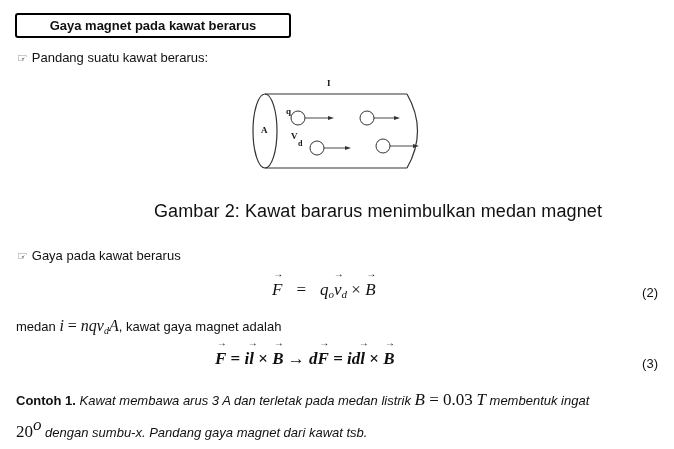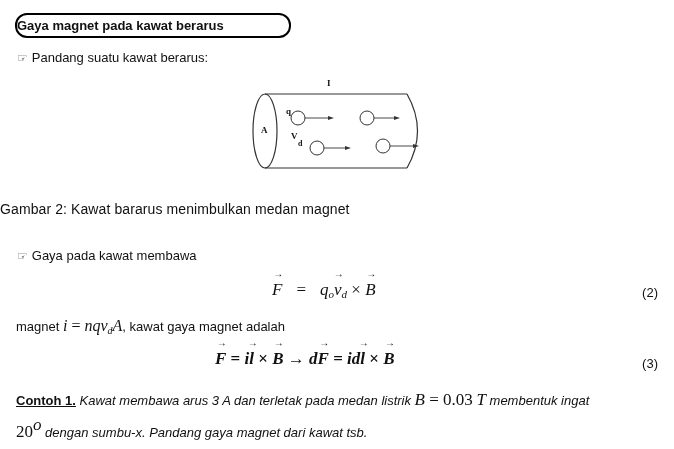--- a/index.html
+++ b/index.html
@@ -16,25 +16,25 @@
       color: #111111;
     }
     .abs { position: absolute; }
 
     .title-box {
       left: 15px;
       top: 13px;
       width: 276px;
       height: 25px;
       border: 2px solid #000;
-      border-radius: 12px;
+      border-radius: 3px;
       box-sizing: border-box;
       display: flex;
       align-items: center;
-      justify-content: flex-start;
+      justify-content: center;
       font-weight: bold;
       font-size: 13px;
     }
 
     .bullet-line {
       font-size: 13px;
       display: flex;
       align-items: center;
       white-space: nowrap;
     }
@@ -49,22 +49,22 @@
       left: 250px;
       top: 78px;
       width: 172px;
       height: 94px;
     }
 
     .caption {
       left: 0;
       width: 602px;
       top: 201px;
-      text-align: left;
-      font-size: 14px;
+      text-align: right;
+      font-size: 18px;
       letter-spacing: 0.1px;
     }
 
     .math {
       font-family: "Liberation Serif", "DejaVu Serif", serif;
       font-style: italic;
       font-size: 17px;
     }
     .up { font-style: normal; }
     .vec {
@@ -118,21 +118,21 @@
       font-weight: bold;
     }
 
     .example {
       left: 16px;
       top: 388px;
       font-size: 13px;
       line-height: 24px;
       width: 650px;
     }
-    .example .bold { font-weight: bold; text-decoration: underline; }
+    .example .bold { font-weight: bold; }
     .example .it { font-style: italic; }
     .example .math { font-size: 17px; }
   </style>
 </head>
 <body>
 
 <div class="abs title-box">
   <span>Gaya magnet pada kawat berarus</span>
 </div>
 
@@ -171,32 +171,32 @@
   <span class="abs" style="left:11px; top:47px; font-size:9px; font-weight:bold; font-family:'Liberation Serif',serif;">A</span>
   <span class="abs" style="left:36px; top:28px; font-size:9px; font-weight:bold; font-family:'Liberation Serif',serif;">q</span>
   <span class="abs" style="left:41px; top:53px; font-size:9px; font-weight:bold; font-family:'Liberation Serif',serif;">V</span>
   <span class="abs" style="left:48px; top:61px; font-size:8px; font-weight:bold; font-family:'Liberation Serif',serif;">d</span>
 </div>
 
 <div class="abs caption">Gambar 2: Kawat bararus menimbulkan medan magnet</div>
 
 <div class="abs bullet-line" style="left:17px; top:248px;">
   <span class="hand">☞</span>
-  <span>Gaya pada kawat membawa</span>
+  <span>Gaya pada kawat berarus</span>
 </div>
 
 <div class="abs math eq1">
   <span class="vec">F</span><span class="gap"></span><span class="up">=</span><span class="gap"></span><span>q</span><span class="sub">o</span><span class="vec">v</span><span class="sub">d</span>
   <span class="up">×</span>
   <span class="vec">B</span>
 </div>
 <div class="abs eqnum" style="top:285px;">(2)</div>
 
 <div class="abs inline-line">
-  <span>magnet </span><span class="math">i</span><span class="math up"> = </span><span class="math">nqv</span><span class="math sub" style="font-size:10px;">d</span><span class="math">A</span><span>, kawat gaya magnet adalah</span>
+  <span>medan </span><span class="math">i</span><span class="math up"> = </span><span class="math">nqv</span><span class="math sub" style="font-size:10px;">d</span><span class="math">A</span><span>, kawat gaya magnet adalah</span>
 </div>
 
 <div class="abs math eq2">
   <span class="vec">F</span><span class="up"> = </span><span>i</span><span class="vec">l</span><span class="up"> × </span><span class="vec">B</span><span class="up"> → </span><span>d</span><span class="vec">F</span><span class="up"> = </span><span>i</span><span>d</span><span class="vec">l</span><span class="up"> × </span><span class="vec">B</span>
 </div>
 <div class="abs eqnum" style="top:356px;">(3)</div>
 
 <div class="abs example">
   <span class="bold">Contoh 1.</span>
   <span class="it">Kawat membawa arus 3 A dan terletak pada medan listrik </span><span class="math">B</span><span class="math up"> = </span><span class="math up">0.03</span>&nbsp;<span class="math">T</span><span class="it"> membentuk ingat</span><br>

